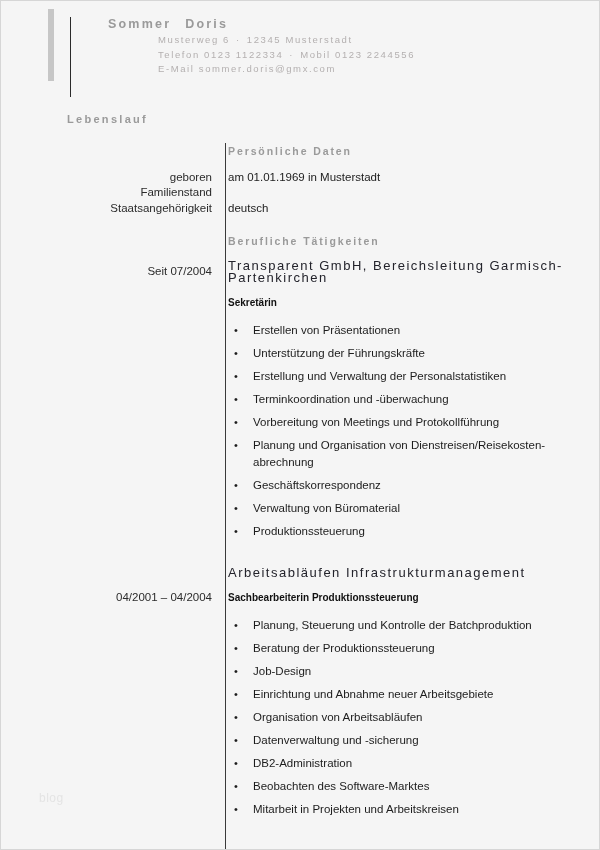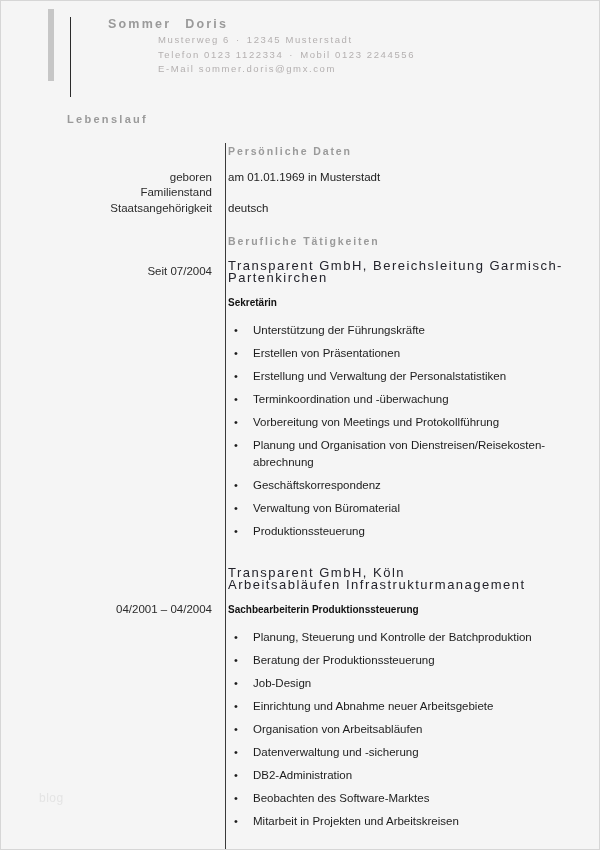--- a/index.html
+++ b/index.html
@@ -231,39 +231,38 @@
     <div class="spacer-sm"></div>
     <div class="row">
       <div class="col-left"></div>
       <div class="col-right jobtitle">Sekretärin</div>
     </div>
     <div class="spacer-sm"></div>
     <div class="row">
       <div class="col-left"></div>
       <div class="col-right">
         <ul class="tasks" id="tasks-0">
+            <li>Erstellen von Präsentationen</li>
             <li>Unterstützung der Führungskräfte</li>
-            <li>Erstellen von Präsentationen</li>
             <li>Erstellung und Verwaltung der Personalstatistiken</li>
             <li>Terminkoordination und -überwachung</li>
             <li>Vorbereitung von Meetings und Protokollführung</li>
             <li>Planung und Organisation von Dienstreisen/Reisekosten-abrechnung</li>
             <li>Geschäftskorrespondenz</li>
             <li>Verwaltung von Büromaterial</li>
             <li>Produktionssteuerung</li>
           </ul>
       </div>
     </div>
 
     <div class="spacer-lg"></div>
 
     <div class="row">
       <div class="col-left"></div>
       <div class="col-right company">
-        <div>Transparent GmbH, Köln</div>
         <div>Arbeitsabläufen Infrastrukturmanagement</div>
       </div>
     </div>
     <div class="spacer-sm"></div>
     <div class="row">
       <div class="col-left">04/2001 – 04/2004</div>
       <div class="col-right jobtitle">Sachbearbeiterin Produktionssteuerung</div>
     </div>
     <div class="spacer-sm"></div>
     <div class="row">

